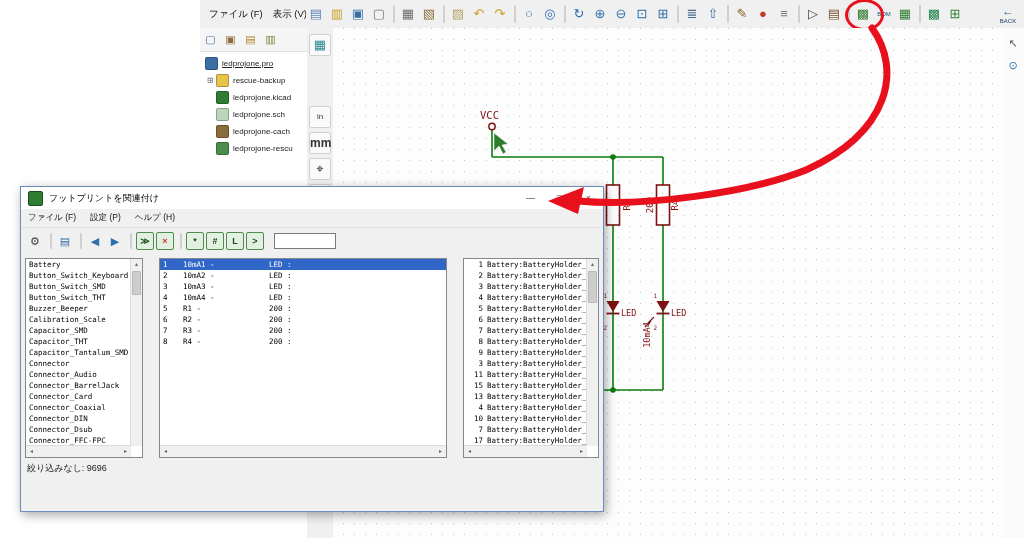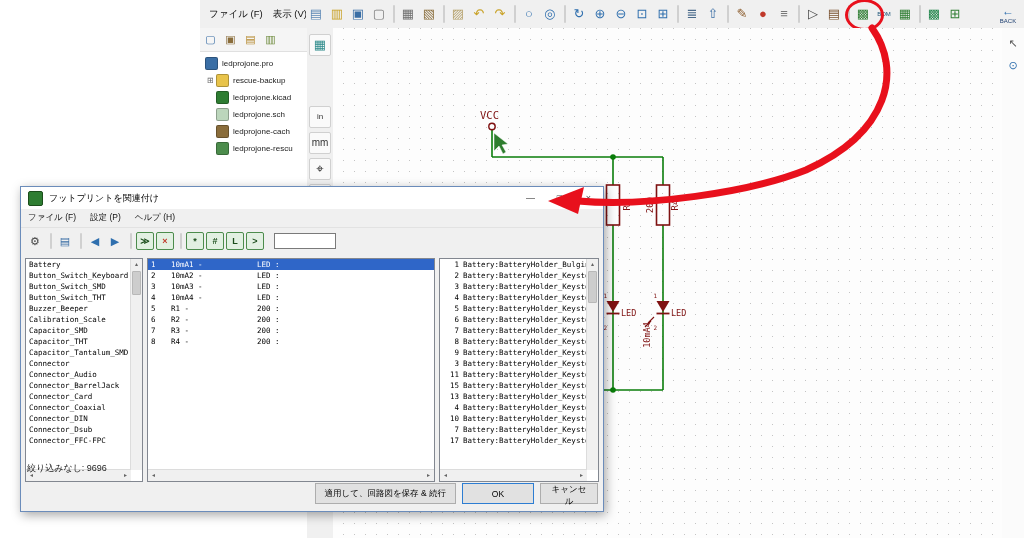--- a/index.html
+++ b/index.html
@@ -18,21 +18,21 @@
   #back-icon{margin-left:auto;width:32px;flex-shrink:0;display:flex;flex-direction:column;align-items:center;line-height:1;}
   .back-arrow{color:#2f6fae;font-size:12px;}
   .back-text{font-size:6px;color:#1a3c6e;margin-top:1px;}
 
   
   #projpanel{position:absolute;left:0;top:28px;width:107px;bottom:0;background:#ffffff;border-right:1px solid #d0d0d0;overflow:hidden;}
   #mgrtools{display:flex;gap:2px;padding:3px 2px;background:#f5f5f5;border-bottom:1px solid #e0e0e0;}
   #mgrtools .ticon{width:17px;height:17px;line-height:17px;font-size:11px;}
   #tree{font-size:8px;color:#222;padding-top:3px;}
   .tree-root,.tree-item{height:17px;display:flex;align-items:center;white-space:nowrap;overflow:hidden;}
-  .tree-root{padding-left:5px;}
+  .tree-root{padding-left:5px;text-decoration:underline;}
   .tree-item{padding-left:16px;}
   .tico{display:inline-block;width:11px;height:11px;border-radius:2px;margin-right:4px;border:1px solid rgba(0,0,0,.25);flex-shrink:0;}
   .expander{font-size:8px;color:#666;width:8px;margin-left:-9px;margin-right:1px;}
 
   
   #lefttools{position:absolute;left:107px;top:28px;width:26px;bottom:0;background:#f0f0f0;border-right:1px solid #d6d6d6;display:flex;flex-direction:column;align-items:center;padding-top:4px;}
   #lefttools .ticon{margin:2px 0;border:1px solid #d0d0d0;background:#fafafa;}
 
   
   #righttools{position:absolute;right:0;top:28px;width:22px;bottom:0;background:#fbfbfb;display:flex;flex-direction:column;align-items:center;padding-top:4px;}
@@ -54,21 +54,21 @@
   .wbtns{margin-left:auto;display:flex;height:100%;}
   .wbtn{width:29px;height:100%;text-align:center;line-height:22px;font-size:9px;color:#444;}
   .dmenu{position:absolute;left:0;top:22px;right:0;height:18px;background:#f0f0f0;display:flex;align-items:center;border-bottom:1px solid #e2e2e2;}
   .dmenu .menu-item{font-size:8.5px;padding:0 7px;}
   .dtools{position:absolute;left:0;top:40px;right:0;height:28px;display:flex;align-items:center;padding-left:5px;}
   #dticons{display:flex;align-items:center;}
   .dticon{position:relative;width:18px;height:18px;line-height:18px;text-align:center;font-size:11px;margin-right:2px;border-radius:2px;flex-shrink:0;}
   .dticon.sep{width:2px;height:16px;background:#d0d0d0;margin:0 4px;}
   .dticon.chip{background:#e2f0e2;border:1px solid #4c8c4c;width:16px;height:16px;line-height:16px;font-size:9px;font-weight:bold;}
   .dsearch{width:56px;height:14px;margin-left:8px;border:1px solid #7a7a7a;font-size:8px;padding:0 2px;background:#fff;}
-  .panes{position:absolute;left:4px;top:71px;right:4px;height:224px;display:flex;gap:4px;}
+  .panes{position:absolute;left:4px;top:71px;right:4px;height:200px;display:flex;gap:16px;}
   .pane{position:relative;background:#ffffff;border:1px solid #828790;overflow:hidden;}
   .pane.left{width:116px;flex-shrink:0;}
   .pane.mid{width:286px;flex-shrink:0;}
   .pane.right{flex:1;}
   .list{position:absolute;left:0;top:0;right:11px;bottom:11px;overflow:hidden;font-family:"DejaVu Sans Mono",monospace;font-size:7.5px;color:#000;}
   .pane.mid .list{right:0;}
   .lrow,.frow,.crow{height:11px;line-height:11px;white-space:nowrap;overflow:hidden;padding-left:3px;}
   .crow{display:flex;}
   .cnum{width:20px;flex-shrink:0;}
   .cref{width:86px;flex-shrink:0;}
@@ -193,21 +193,21 @@
               <span>ledprojone-rescu</span>
             </div>
           </div>
       </div>
     </div>
 
     <div id="lefttools">
 
     <span class="ticon" style="color: rgb(46, 139, 139);">▦</span>
         <span class="ticon" style="color: rgb(51, 51, 51); font-size: 8px; margin-top: 48px;">in</span>
-        <span class="ticon" style="color: rgb(51, 51, 51); font-size: 10px;">mm</span>
+        <span class="ticon" style="color: rgb(51, 51, 51); font-size: 12px; font-weight: bold;">mm</span>
         <span class="ticon" style="color: rgb(51, 51, 51);">⌖</span>
         <span class="ticon" style="color: rgb(51, 51, 51);">◌</span>
         <span class="ticon" style="color: rgb(51, 51, 51);">⊥</span>
       </div>
 
     <div id="canvas"></div>
 
     <div id="righttools">
 
     <span class="ticon" style="color: rgb(85, 85, 85);">↖</span>
@@ -487,25 +487,20 @@
         </div>
         <div class="hscroll">
           <span class="sarr">◂</span>
           <span class="sarr">▸</span>
         </div>
       </div>
     </div>
 
     <div class="dstatus">絞り込みなし: 9696</div>
 
-    <div class="dbtns">
-      <button class="dbtn apply">適用して、回路図を保存 &amp; 続行</button>
-      <button class="dbtn ok">OK</button>
-      <button class="dbtn cancel">キャンセル</button>
-    </div>
   </div>
 
   <svg id="annsvg" viewBox="0 0 1024 538">
     <path d="M 872 28 C 902 70, 890 132, 806 170 C 748 193, 645 207, 578 201" stroke="var(--annotation)" stroke-width="7" fill="none" stroke-linecap="round"></path>
     <polygon points="548,201 584,187 578,214" fill="var(--annotation)"></polygon>
   </svg>
 
 </div>
 
 </body></html>

